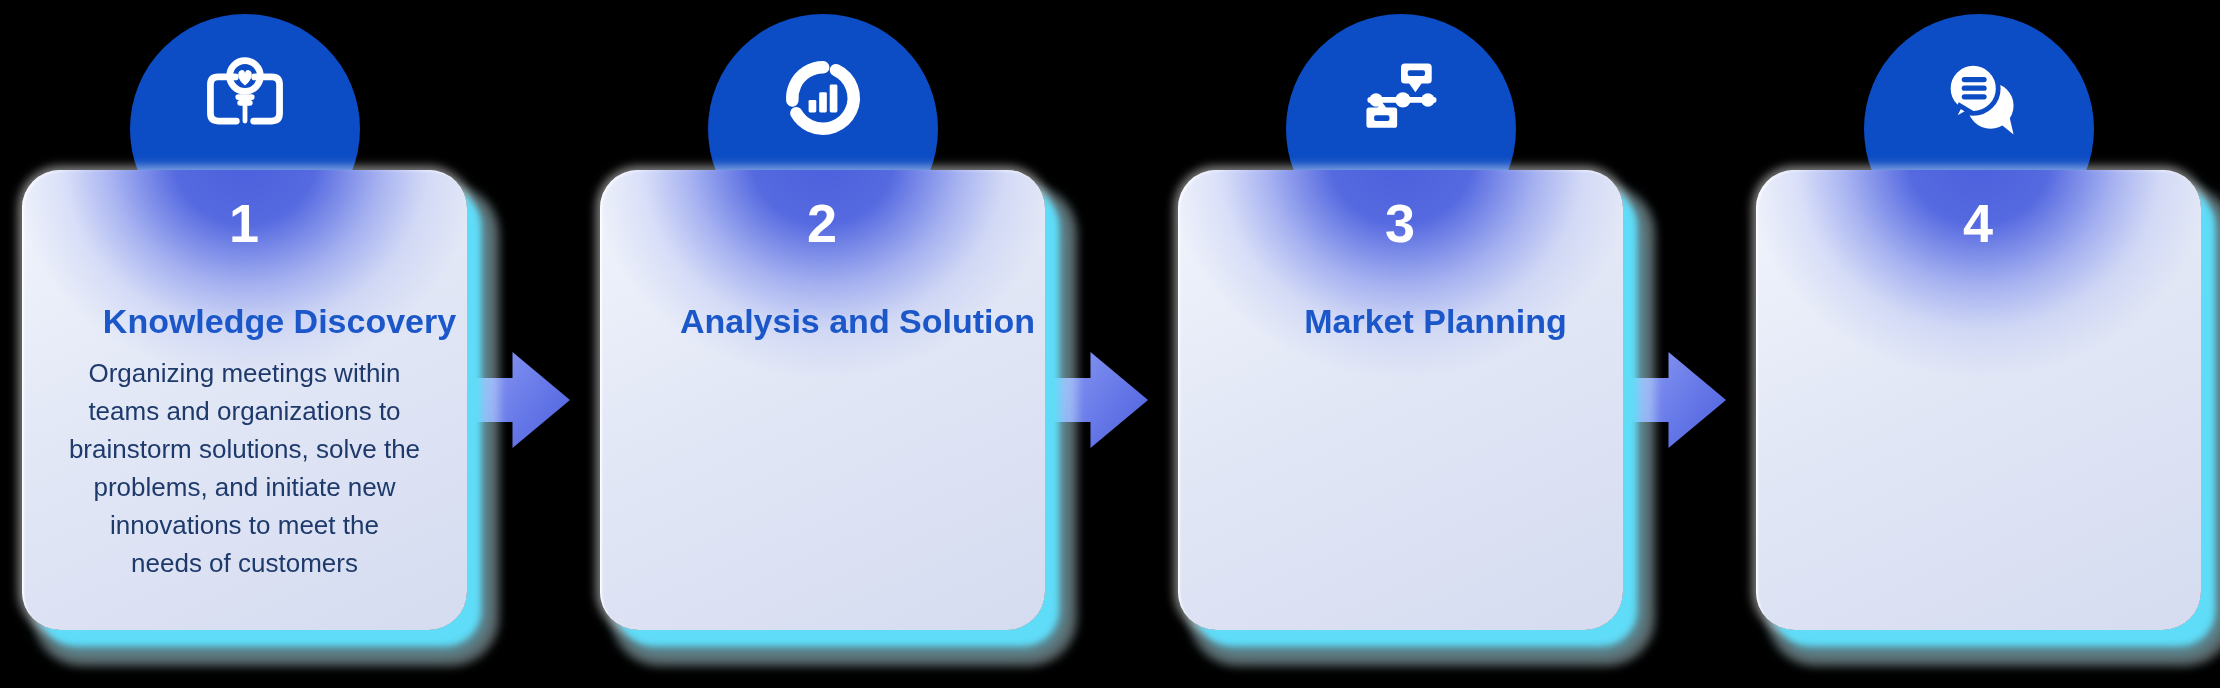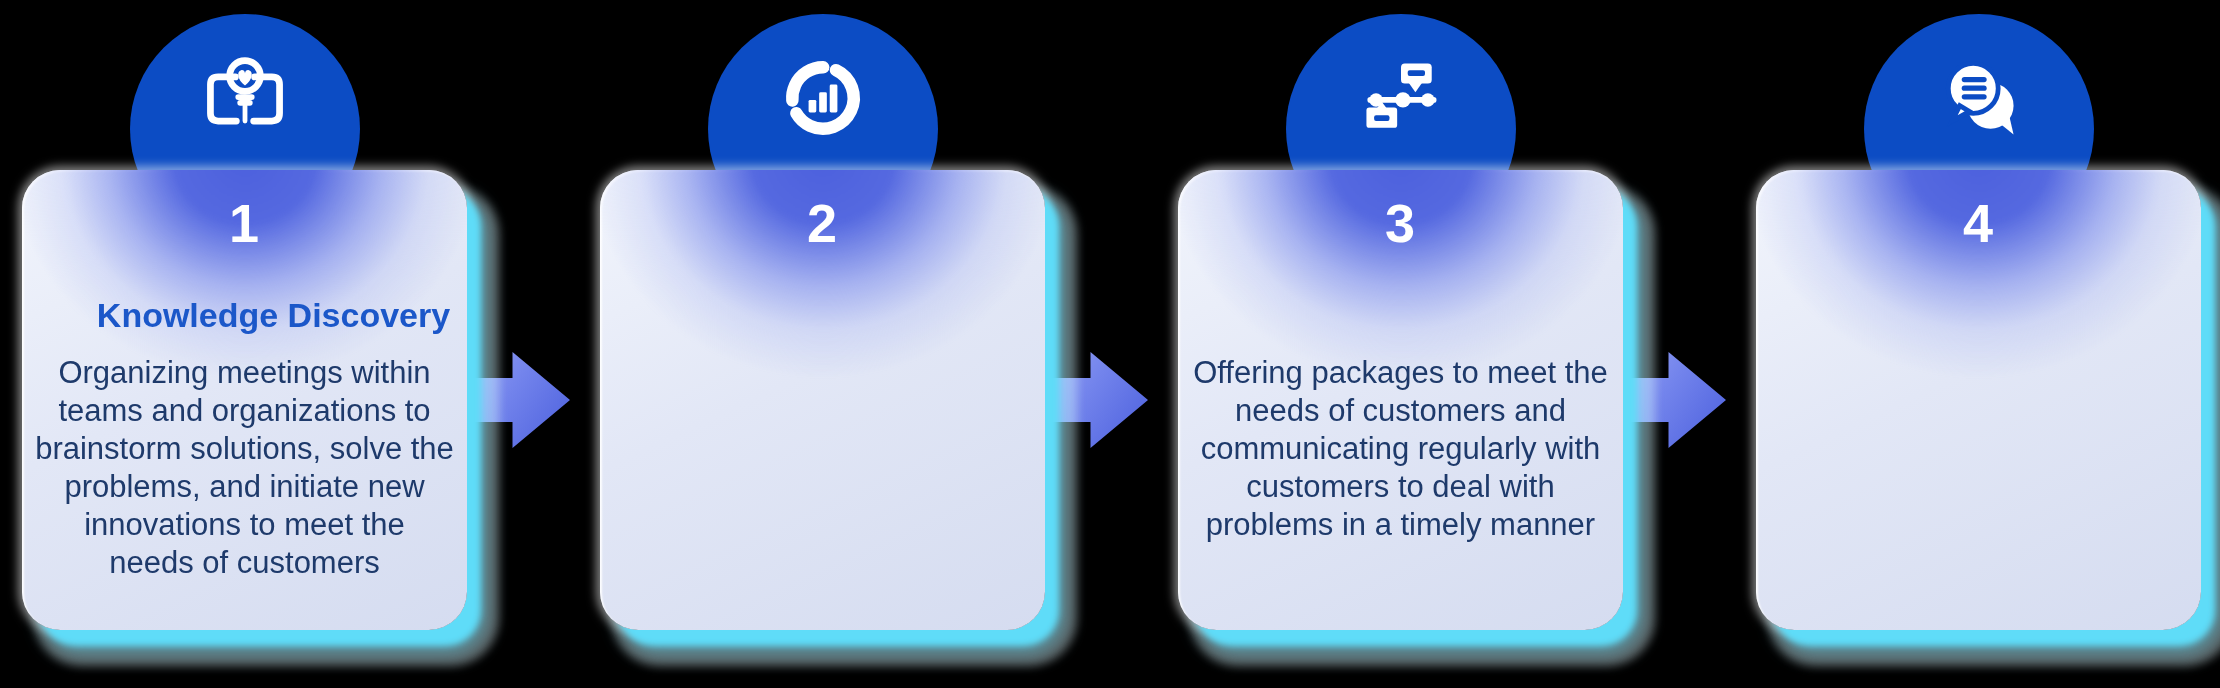--- a/index.html
+++ b/index.html
@@ -53,28 +53,28 @@
       rgba(112,130,234,0.55) 58%, rgba(140,156,240,0.22) 78%,
       rgba(160,175,245,0) 100%);
     filter:blur(2px);
   }
   .number{
     position:absolute;top:22px;left:0;width:100%;
     text-align:center;font-size:54px;font-weight:bold;
     color:var(--number-text);letter-spacing:1px;
   }
   .title{
-    position:absolute;top:126px;left:0;width:100%;margin:0;
+    position:absolute;top:126px;left:0;width:100%;margin:6px;
     text-align:center;font-size:34px;font-weight:bold;
     color:var(--title-text);
     padding-left:29px;
   }
   .desc{
     position:absolute;top:184px;left:0;width:100%;margin:0;
-    text-align:center;font-size:31px;line-height:38px;
+    text-align:center;font-size:26px;line-height:38px;
     color:var(--body-text);white-space:pre-line;
   }
 
   .arrow{
     position:absolute;top:352px;width:115px;height:96px;z-index:0;
     background:linear-gradient(125deg, var(--arrow-light) 0%, #7384ec 45%, var(--arrow-dark) 100%);
     clip-path:polygon(0 27%, 50% 27%, 50% 0, 100% 50%, 50% 100%, 50% 73%, 0 73%);
     filter:drop-shadow(0 0 2px rgba(255,255,255,0.9)) drop-shadow(4px 6px 6px rgba(20,30,90,0.6));
   }
   .arrow-1{left:455px;} .arrow-2{left:1033px;} .arrow-3{left:1611px;}
@@ -123,20 +123,21 @@
       <svg viewBox="0 0 100 100">
         <circle class="sw" stroke-width="13" cx="50" cy="50" r="32" stroke-dasharray="120 14 53 14" transform="rotate(-65 50 50)" stroke-linecap="butt"></circle>
         <rect class="fw" x="35" y="52" width="8" height="13" rx="1.5"></rect>
         <rect class="fw" x="46" y="44" width="8" height="21" rx="1.5"></rect>
         <rect class="fw" x="57" y="36" width="8" height="29" rx="1.5"></rect>
       </svg>
     </div>
     <div class="card">
       <div class="glow"></div>
       <div class="number">2</div>
+      <h3 class="title">Analysis and Solution</h3>
     </div>
   </div>
 
   <div class="step step-3">
     <div class="badge">
       <svg viewBox="0 0 100 100">
         <path class="sw" stroke-width="6" d="M18 52 H84"></path>
         <circle class="fw" cx="24" cy="52" r="7"></circle>
         <circle class="fw" cx="52" cy="52" r="8"></circle>
         <circle class="fw" cx="78" cy="52" r="7"></circle>
@@ -144,25 +145,21 @@
         <path class="fw" d="M58 34 l7 10 l7 -10 Z"></path>
         <rect class="fa" x="57" y="21" width="18" height="6" rx="2"></rect>
         <rect class="fw" x="14" y="60" width="32" height="21" rx="3"></rect>
         <path class="fw" d="M24 62 l6 -8 l6 8 Z"></path>
         <rect class="fa" x="22" y="68" width="16" height="6" rx="2"></rect>
       </svg>
     </div>
     <div class="card">
       <div class="glow"></div>
       <div class="number">3</div>
-      <p class="desc">Offering packages to meet the
-needs of customers and
-communicating regularly with
-customers to deal with
-problems in a timely manner</p>
+      <h3 class="title">Market Planning</h3>
     </div>
   </div>
 
   <div class="step step-4">
     <div class="badge">
       <svg viewBox="0 0 100 100">
         <circle class="fw" cx="62" cy="58" r="24"></circle>
         <path class="fw" d="M66 72 L86 88 L80 62 Z"></path>
         <g stroke="var(--circle,#0c4cc4)" stroke-width="5">
           <circle class="fw" cx="44" cy="40" r="26"></circle>

